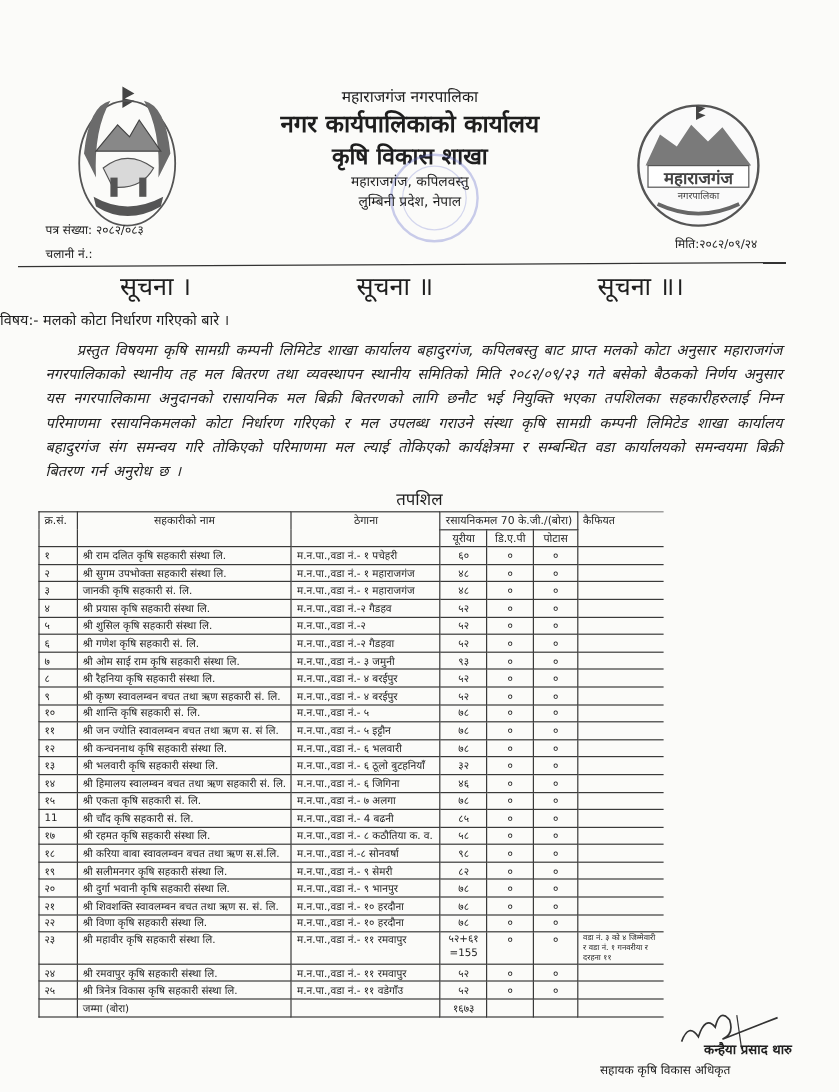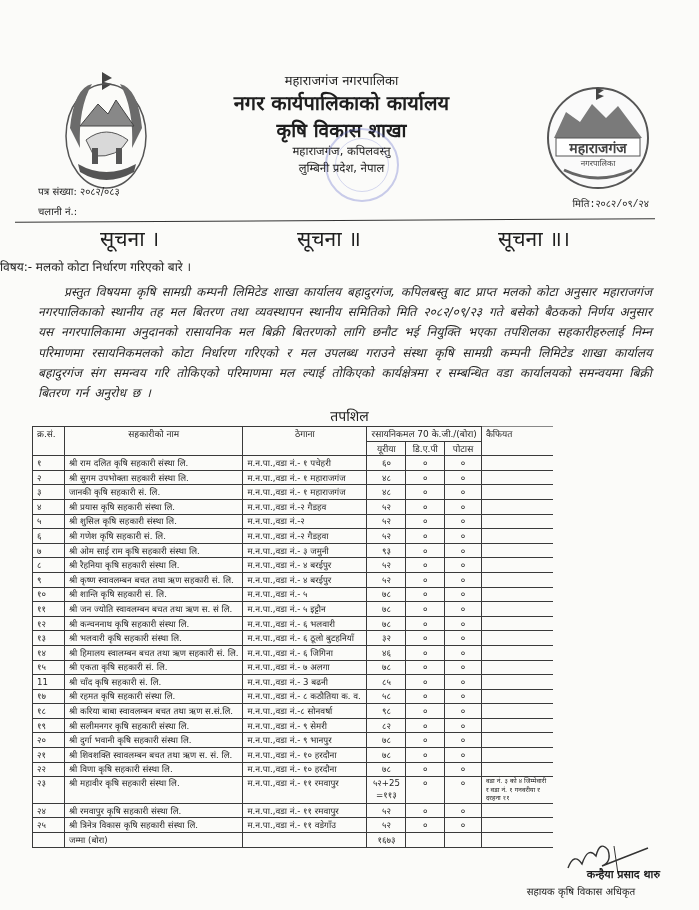--- a/index.html
+++ b/index.html
@@ -3,33 +3,33 @@
 <meta charset="utf-8">
 <style>
   html, body { margin: 0; padding: 0; }
   body {
     width: 699px; height: 910px; background: #fbfbf9; position: relative; overflow: hidden;
     font-family: "DejaVu Sans", sans-serif; color: #1e1e1e;
   }
   .abs { position: absolute; }
   
   #logo-left { left: 58px; top: 68px; width: 96px; height: 128px; }
-  #logo-right { left: 544px; top: 82px; width: 108px; height: 110px; }
+  #logo-right { left: 528px; top: 82px; width: 108px; height: 110px; }
   .hdr-line { position: absolute; left: 0; width: 699px; text-align: center; white-space: nowrap; }
   #hdr-muni { top: 71px; font-size: 13px; left: -8px; }
   #hdr-office { top: 89px; font-size: 20px; font-weight: bold; left: -8px; }
   #hdr-branch { top: 117px; font-size: 19px; font-weight: bold; left: -8px; }
   #hdr-addr1 { top: 143px; font-size: 11.5px; left: -8px; }
   #hdr-addr2 { top: 160px; font-size: 11.5px; left: -8px; }
   #stamp { left: 325px; top: 128px; width: 70px; height: 70px; border-radius: 50%; border: 2px solid rgba(90,100,200,0.45); opacity: .7; }
   #stamp:after { content:""; position:absolute; left:8px; top:8px; right:8px; bottom:8px; border-radius:50%; border:1px solid rgba(90,100,200,0.35); }
 
   #ref-no { left: 38px; top: 184px; font-size: 10px; }
   #dispatch-no { left: 38px; top: 204px; font-size: 10px; }
-  #date { right: 50px; top: 196px; font-size: 10px; font-family: Liberation Mono, monospace; }
+  #date { right: 68px; top: 196px; font-size: 10px; }
   #rule { left: 15px; top: 220px; width: 640px; height: 0; border-top: 1.5px solid #333; transform: rotate(-0.3deg); }
 
   .notice { top: 224px; font-size: 21px; }
   #notice-1 { left: 100px; }
   #notice-2 { left: 297px; }
   #notice-3 { left: 498px; }
   #subject { left: 0; width: 699px; text-align: left; top: 258px; font-size: 12px; }
 
   #body-text {
     left: 38px; top: 282px; width: 614px; font-size: 12.2px; line-height: 20.2px; text-align: justify;
@@ -54,21 +54,21 @@
   .c-urea { width: 36px; text-align: center; }
   .c-dap { width: 36px; text-align: center; }
   .c-pot { width: 34px; text-align: center; }
   .c-rem { width: 72px; }
   td.sn, td.num { text-align: left; }
   td.num { text-align: center; }
   tr.tall td { height: 28px; vertical-align: top; }
 
   #signature { left: 562px; top: 838px; width: 90px; height: 40px; }
   #signer-name { left: 520px; top: 866px; font-size: 11px; font-weight: bold; width: 140px; text-align: right; }
-  #signer-title { left: 500px; top: 884px; font-size: 10px; width: 162px; text-align: center; }
+  #signer-title { left: 500px; top: 884px; font-size: 10px; width: 162px; text-align: left; }
 </style>
 </head>
 <body>
 
 <div class="abs" id="logo-left">
   <svg width="96" height="128" viewBox="0 0 96 128">
     <path d="M44 4 L44 22 L54 16 L46 14 L54 10 Z" fill="#444"></path>
     <ellipse cx="48" cy="68" rx="40" ry="52" fill="none" stroke="#555" stroke-width="1.5"></ellipse>
     <path d="M12 60 Q16 20 34 16 Q20 40 22 80 Z" fill="#6b6b6b"></path>
     <path d="M84 60 Q80 20 62 16 Q76 40 74 80 Z" fill="#6b6b6b"></path>
@@ -268,21 +268,21 @@
         <td>श्री एकता कृषि सहकारी सं. लि.</td>
         <td>म.न.पा.,वडा नं.- ७ अलगा</td>
         <td class="num">७८</td>
         <td class="num">०</td>
         <td class="num">०</td>
         <td class="rem"></td>
       </tr>
       <tr>
         <td>11</td>
         <td>श्री चाँद कृषि सहकारी सं. लि.</td>
-        <td>म.न.पा.,वडा नं.- 3 बढनी</td>
+        <td>म.न.पा.,वडा नं.- 4 बढनी</td>
         <td class="num">८५</td>
         <td class="num">०</td>
         <td class="num">०</td>
         <td class="rem"></td>
       </tr>
       <tr>
         <td>१७</td>
         <td>श्री रहमत कृषि सहकारी संस्था लि.</td>
         <td>म.न.पा.,वडा नं.- ८ कठौतिया क. व.</td>
         <td class="num">५८</td>
@@ -332,21 +332,21 @@
         <td>म.न.पा.,वडा नं.- १० हरदौना</td>
         <td class="num">७८</td>
         <td class="num">०</td>
         <td class="num">०</td>
         <td class="rem"></td>
       </tr>
       <tr class="tall">
         <td>२३</td>
         <td>श्री महावीर कृषि सहकारी संस्था लि.</td>
         <td>म.न.पा.,वडा नं.- ११ रमवापुर</td>
-        <td class="num" style="white-space: normal; line-height: 12px;">५२+25 =११३</td>
+        <td class="num" style="white-space: normal; line-height: 12px;">५२+६१ =155</td>
         <td class="num">०</td>
         <td class="num">०</td>
         <td class="rem">वडा नं. ३ को ४ जिम्मेवारी र वडा नं. १ गनवरीया र दरहना ११</td>
       </tr>
       <tr>
         <td>२४</td>
         <td>श्री रमवापुर कृषि सहकारी संस्था लि.</td>
         <td>म.न.पा.,वडा नं.- ११ रमवापुर</td>
         <td class="num">५२</td>
         <td class="num">०</td>

